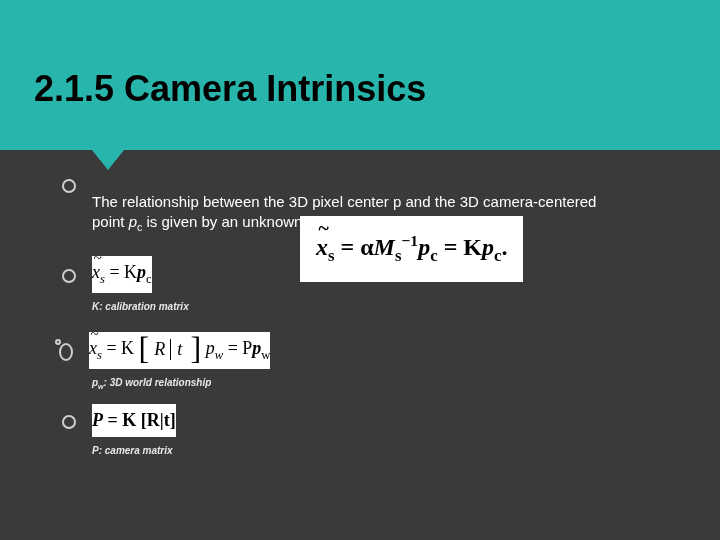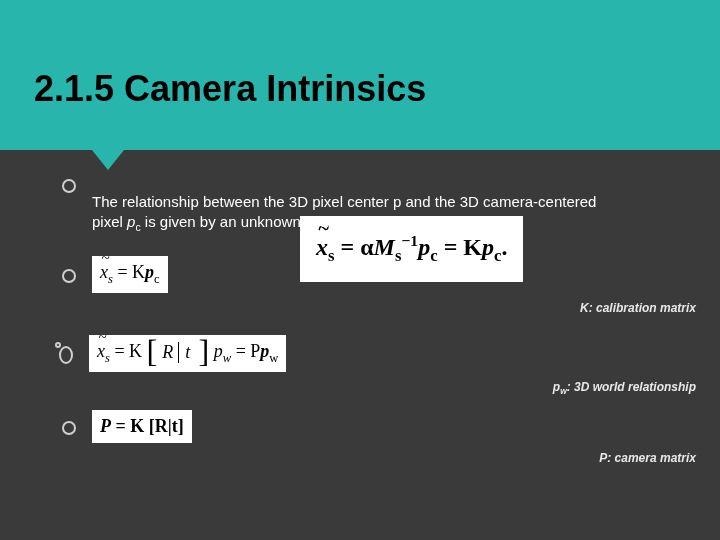--- a/index.html
+++ b/index.html
@@ -66,38 +66,37 @@
     font-size: 15px;
     line-height: 1.35;
     color: #fff;
     margin-top: 16px;
   }
   .sub { vertical-align: sub; font-size: 0.7em; }
   .math-box {
     background: #fff;
     color: #000;
     font-family: "Cambria Math", "Times New Roman", serif;
-    padding: 6px 8px;
+    padding: 6px 0;
     display: inline-block;
     font-size: 18px;
   }
   .math-box.big {
     font-size: 24px;
     padding: 16px 16px;
     font-weight: 700;
   }
   .caption {
-    font-size: 12px;
+    font-size: 10px;
     color: #e8e8e8;
     font-weight: 600;
     margin-left: 30px;
     margin-top: 4px;
     margin-bottom: 14px;
     font-style: italic;
-    text-align: right;
   }
   .caption strong { font-style: italic; }
   .right-eq {
     position: absolute;
     left: 300px;
     top: 216px;
   }
   .tilde { position: relative; }
   .tilde::before {
     content: "~";
@@ -136,21 +135,21 @@
   <div class="math-box big right-eq">
     <span class="bi tilde">x</span><span class="sub">s</span><span> = α</span><span class="bi">M</span><span class="sub">s</span><span class="sup">−1</span><span class="bi">p</span><span class="sub">c</span><span> = K</span><span class="bi">p</span><span class="sub">c</span><span>.</span>
   </div>
 
   <div class="content">
 
     <div class="row">
       <span class="bullet"></span>
       <div class="intro-text">
         <span>The relationship between the 3D pixel center p and the 3D camera-centered</span><br>
-        <span>pixel </span><span class="it">p</span><span class="sub">c</span><span> is given by an unknown scaling s, </span><span class="it">p = sp</span><span class="sub it">c</span><span>.</span>
+        <span>point </span><span class="it">p</span><span class="sub">c</span><span> is given by an unknown scaling s, </span><span class="it">p = sp</span><span class="sub it">c</span><span>.</span>
       </div>
     </div>
 
     <div style="height:14px"></div>
 
     <div class="row" style="align-items:center; position:relative;">
       <span class="bullet"></span>
       <div class="math-box" style="position:relative;">
         
         <span class="it tilde">x</span><span class="sub it">s</span><span> = K</span><span class="bi">p</span><span class="sub">c</span>

